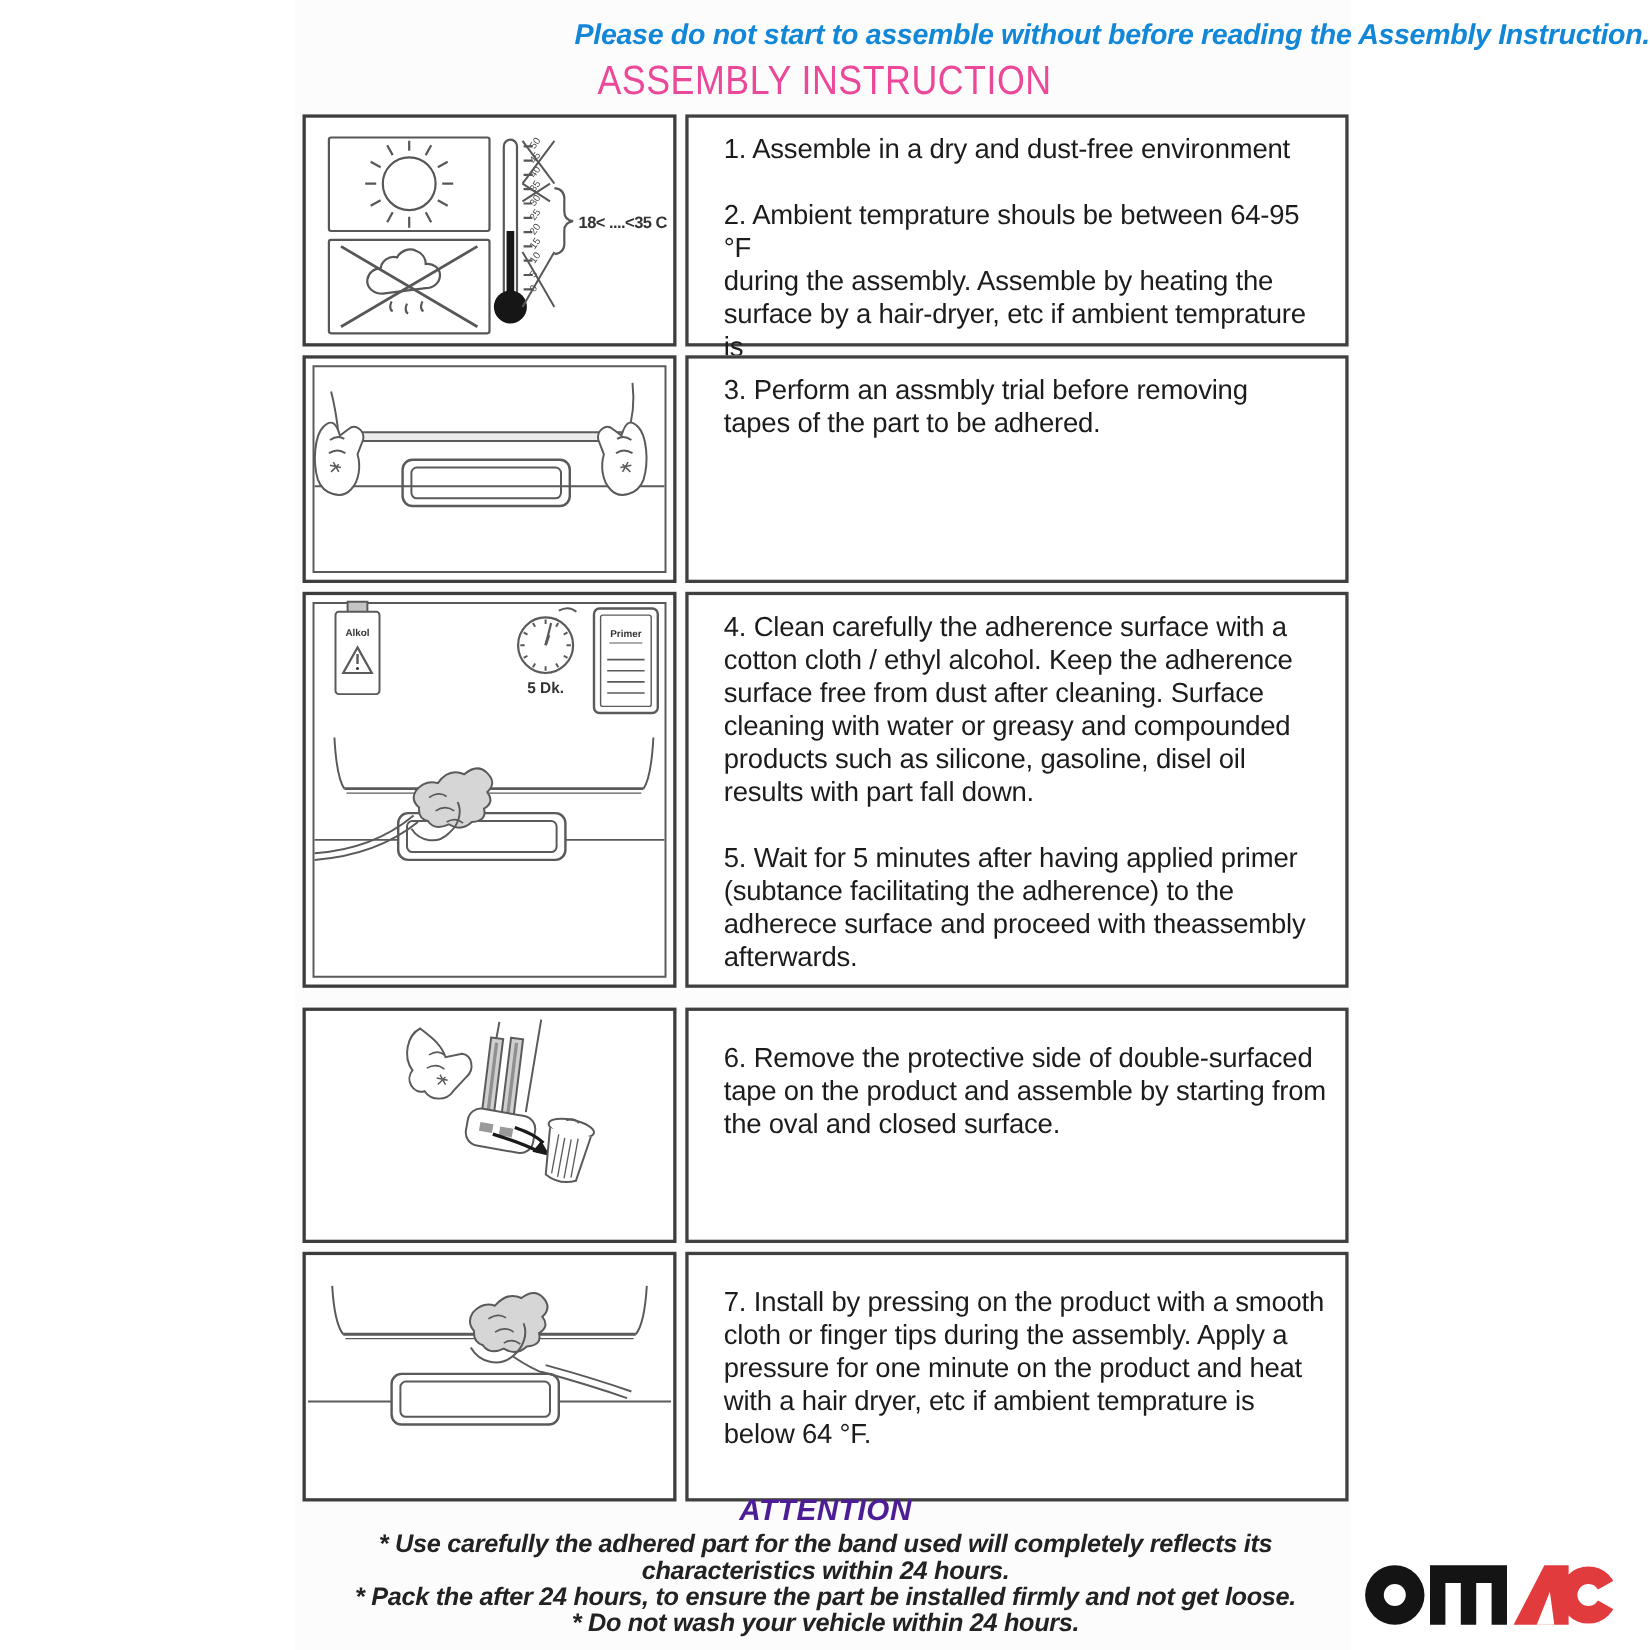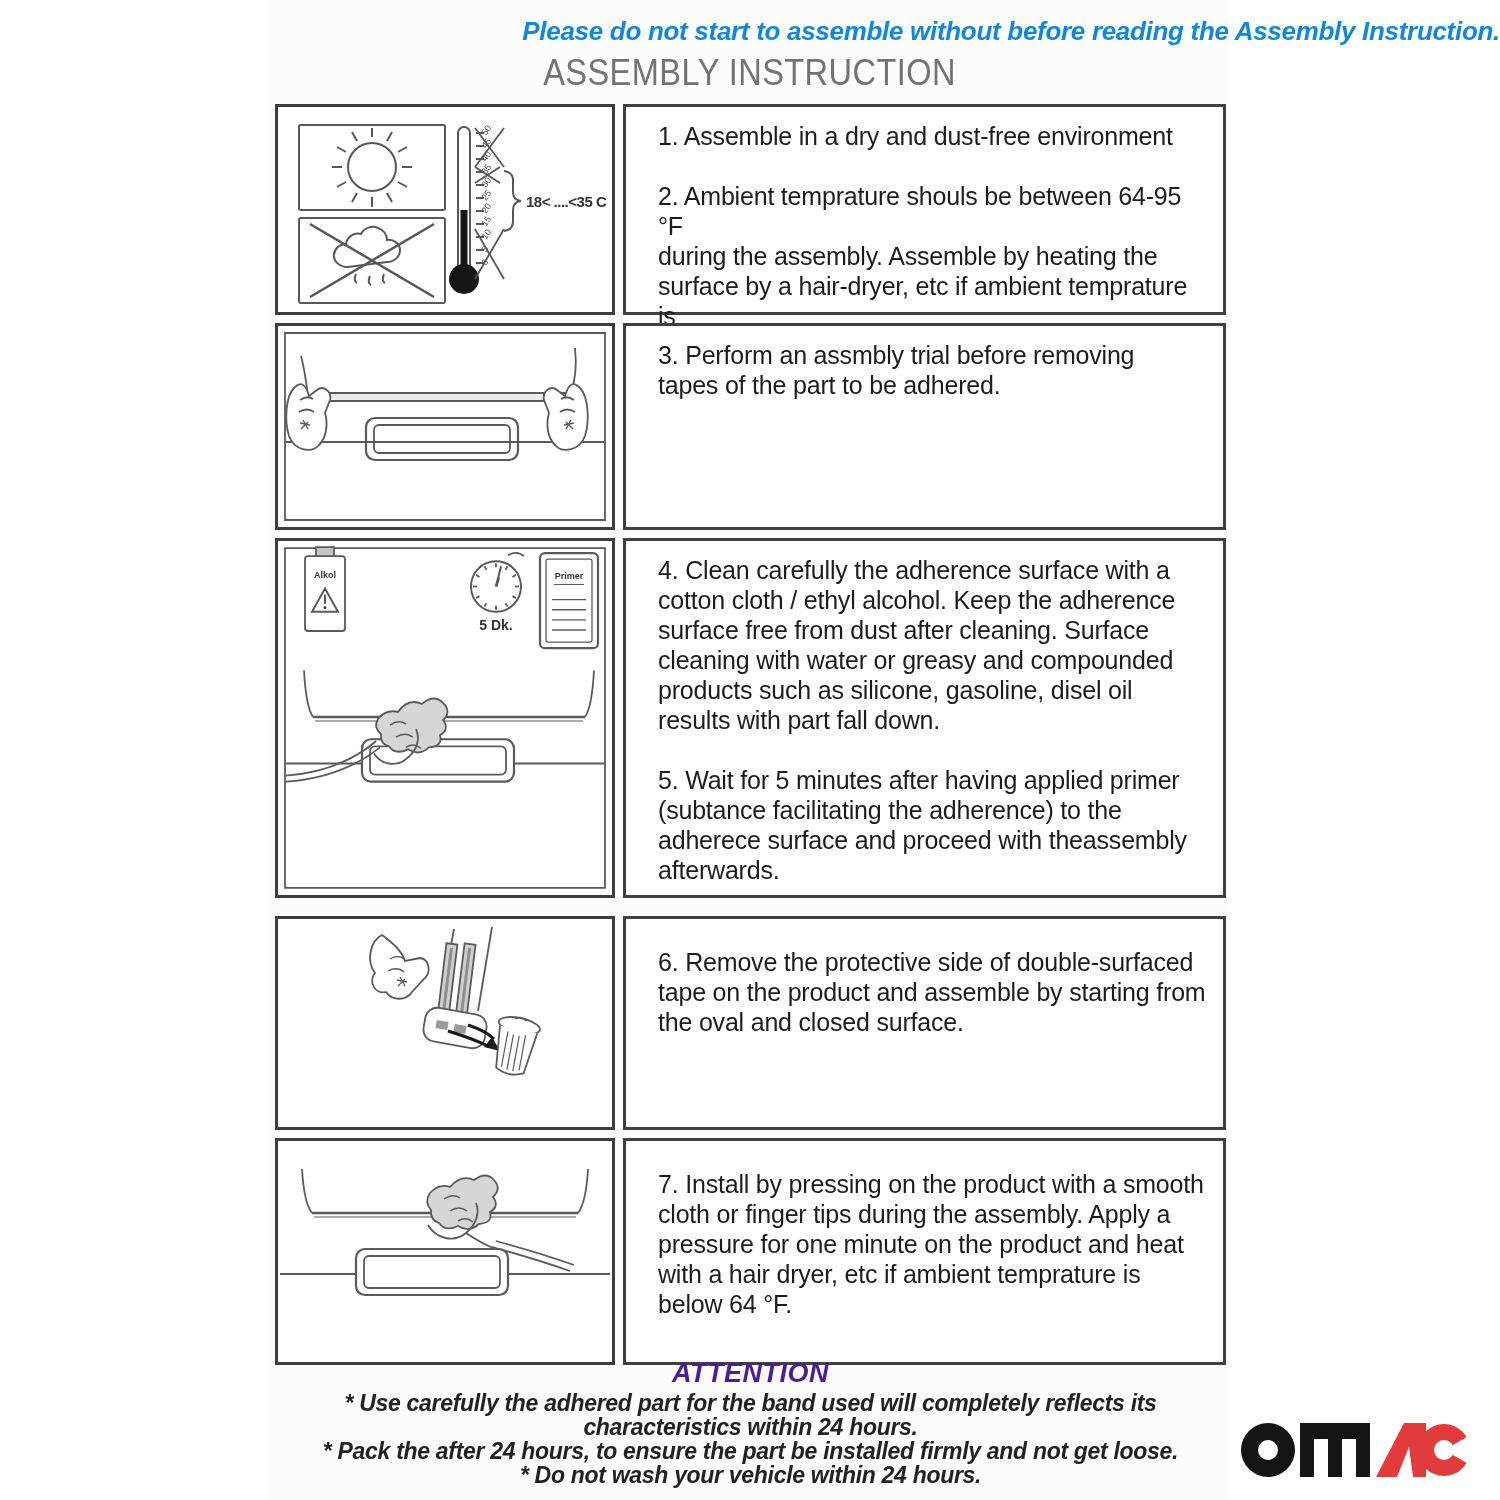--- a/index.html
+++ b/index.html
@@ -2,21 +2,21 @@
 <html><head>
 <meta charset="utf-8">
 <style>
   html,body{margin:0;padding:0;background:#fff;}
   .sheet{position:relative;width:1500px;height:1500px;background:#fff;overflow:hidden;
          font-family:"Liberation Sans", sans-serif;color:#1c1c1c;}
   .scan-bg{position:absolute;left:268px;top:0;width:960px;height:1500px;background:#fcfcfc;}
   .notice-line{position:absolute;top:16px;left:0;width:1500px;text-align:right;
     font-size:26px;font-weight:bold;font-style:italic;letter-spacing:-0.3px;}
   .page-title{position:absolute;top:52px;left:0;width:1500px;text-align:center;
-    font-size:37px;color:#737373;letter-spacing:0.5px;}
+    font-size:37px;color:#ec4899;letter-spacing:0.5px;}
   .page-title span{display:inline-block;transform:scaleX(0.88);transform-origin:center;}
   .rows{position:absolute;left:275px;top:104px;width:951px;}
   .row{display:flex;gap:8px;margin-bottom:8px;}
   .illus-box{width:340px;border:3px solid #3d3d3d;background:#fff;box-sizing:border-box;flex:none;}
   .text-box{width:603px;border:3px solid #404040;background:#fff;box-sizing:border-box;flex:none;
     display:flex;flex-direction:column;padding:14px 14px 10px 32px;}
   .text-box.vc{justify-content:flex-start;}
   .text-box.pt28{padding-top:28px;}
   .step-text{font-size:25px;line-height:1.2;white-space:pre-line;letter-spacing:-0.2px;}
   .r1{height:211px;} .r2{height:207px;} .r3{height:360px;} .r4{height:214px;margin-top:10px;} .r5{height:227px;}

